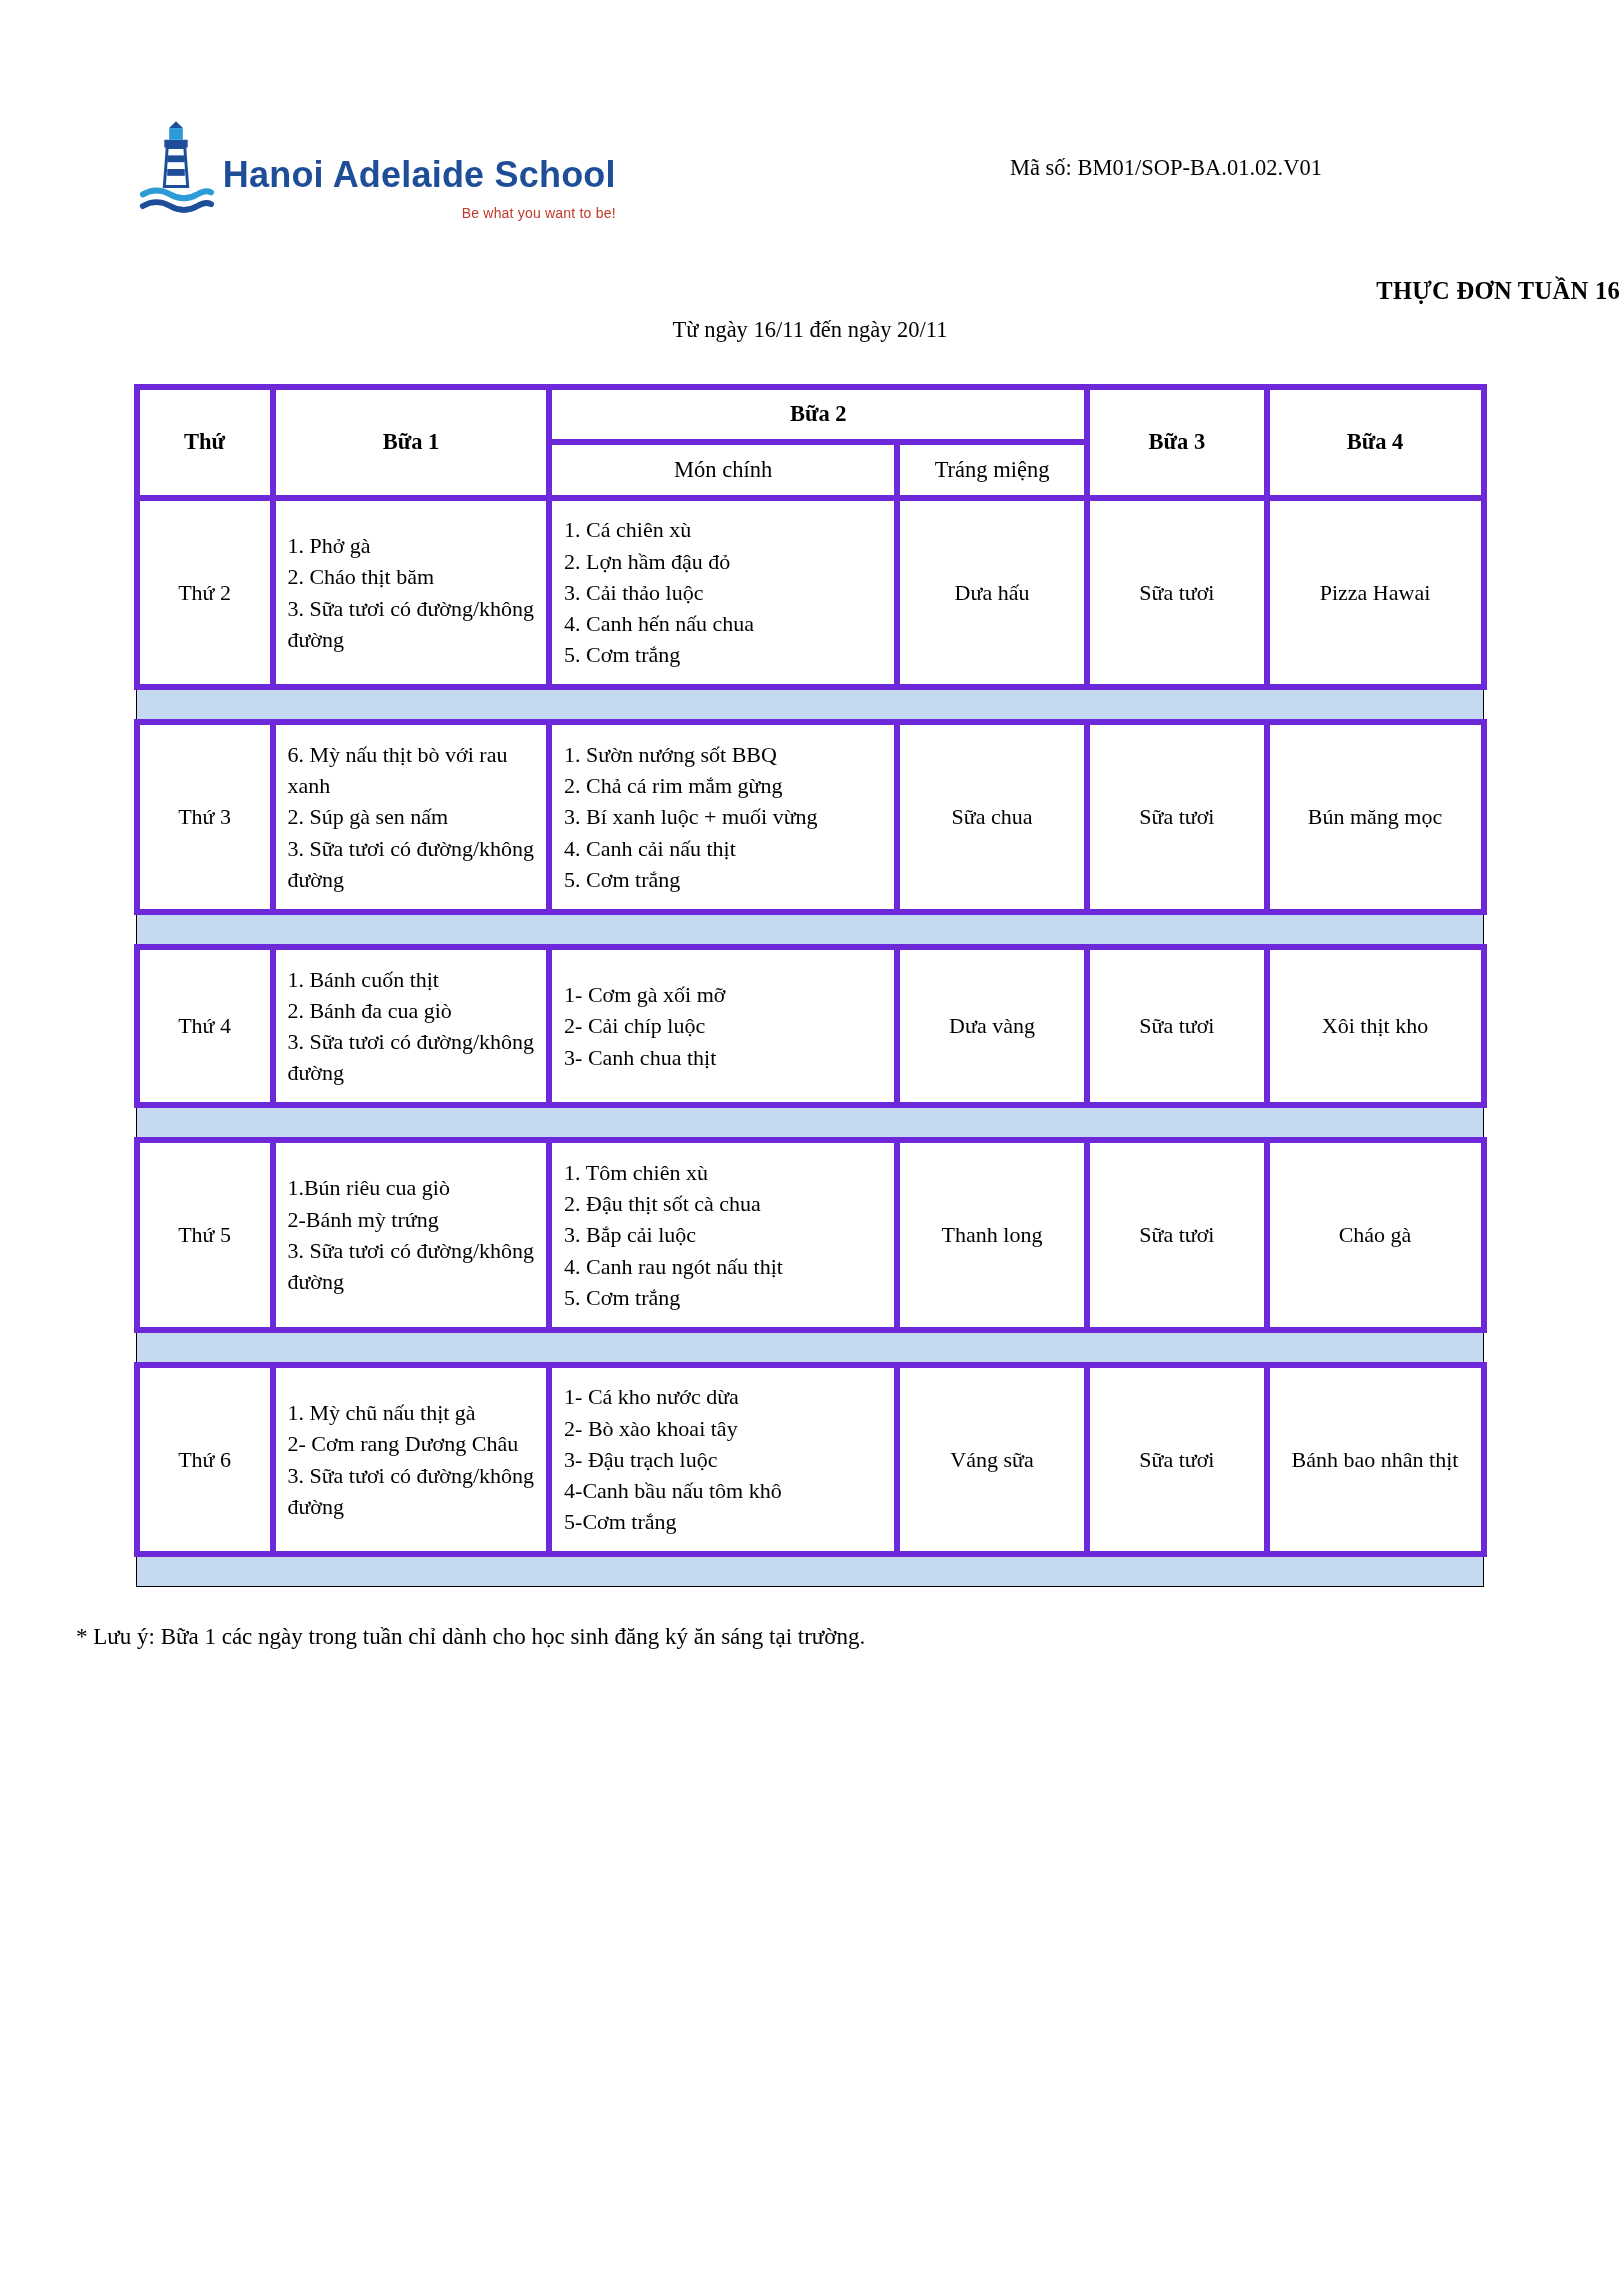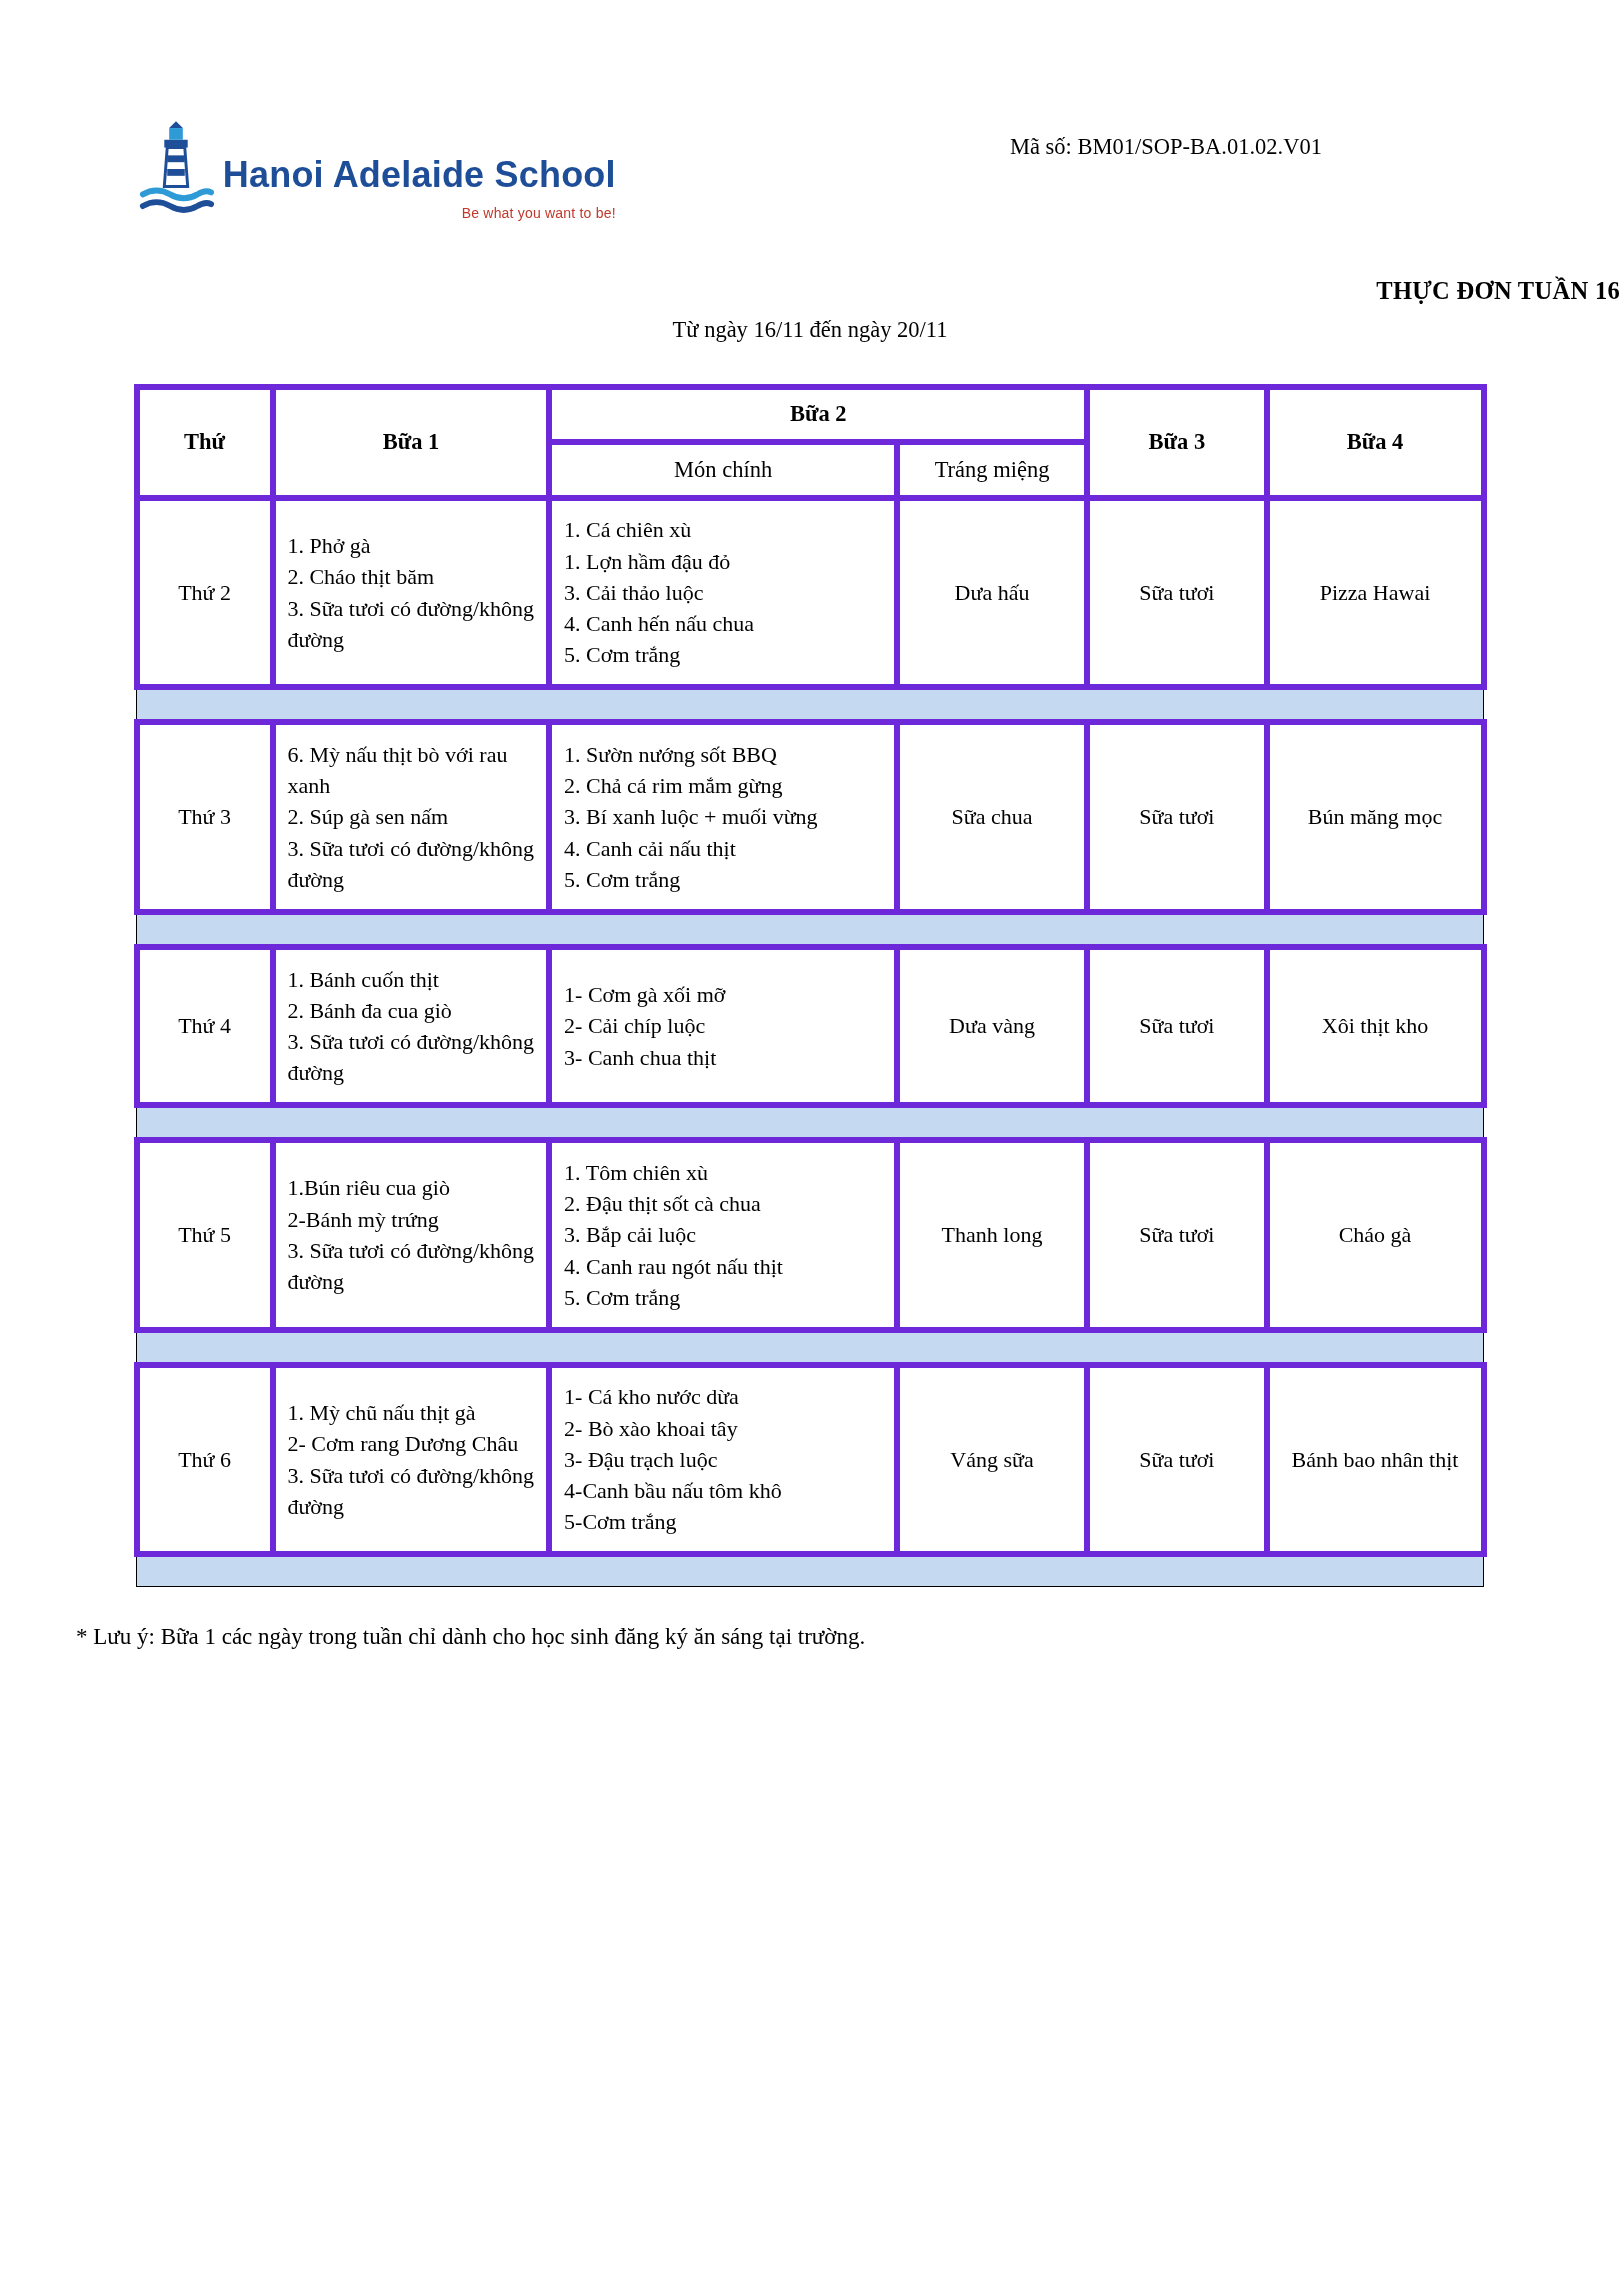--- a/index.html
+++ b/index.html
@@ -58,21 +58,21 @@
     font-size: 14px;
     color: #C0392B;
     text-align: right;
     margin-top: 11.8px;
     letter-spacing: 0.2px;
     white-space: nowrap;
   }
   .doc-code {
     position: absolute;
     left: 1010px;
-    top: 16px;
+    top: 37px;
     font-size: 22.5px;
     white-space: nowrap;
   }
   .title-main {
     text-align: right;
     font-size: 24.5px;
     font-weight: bold;
     margin-top: 11.8px;
     letter-spacing: 0.3px;
   }
@@ -187,21 +187,21 @@
     <tbody>
         <tr>
           <td class="cell-center">Thứ 2</td>
           <td class="cell-list">
             <div>1. Phở gà</div>
             <div>2. Cháo thịt băm</div>
             <div>3. Sữa tươi có đường/không đường</div>
           </td>
           <td class="cell-list">
             <div>1. Cá chiên xù</div>
-            <div>1. Lợn hầm đậu đỏ</div>
+            <div>2. Lợn hầm đậu đỏ</div>
             <div>3. Cải thảo luộc</div>
             <div>4. Canh hến nấu chua</div>
             <div>5. Cơm trắng</div>
           </td>
           <td class="cell-center">Dưa hấu</td>
           <td class="cell-center">Sữa tươi</td>
           <td class="cell-center">Pizza Hawai</td>
         </tr>
         <tr class="spacer-row">
           <td colspan="6"></td>

